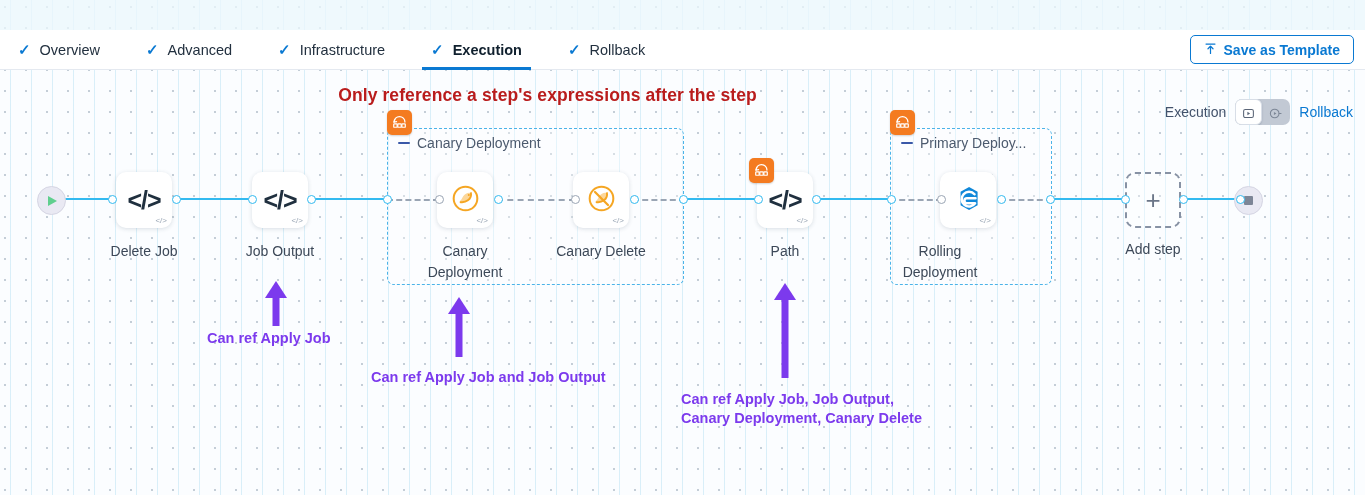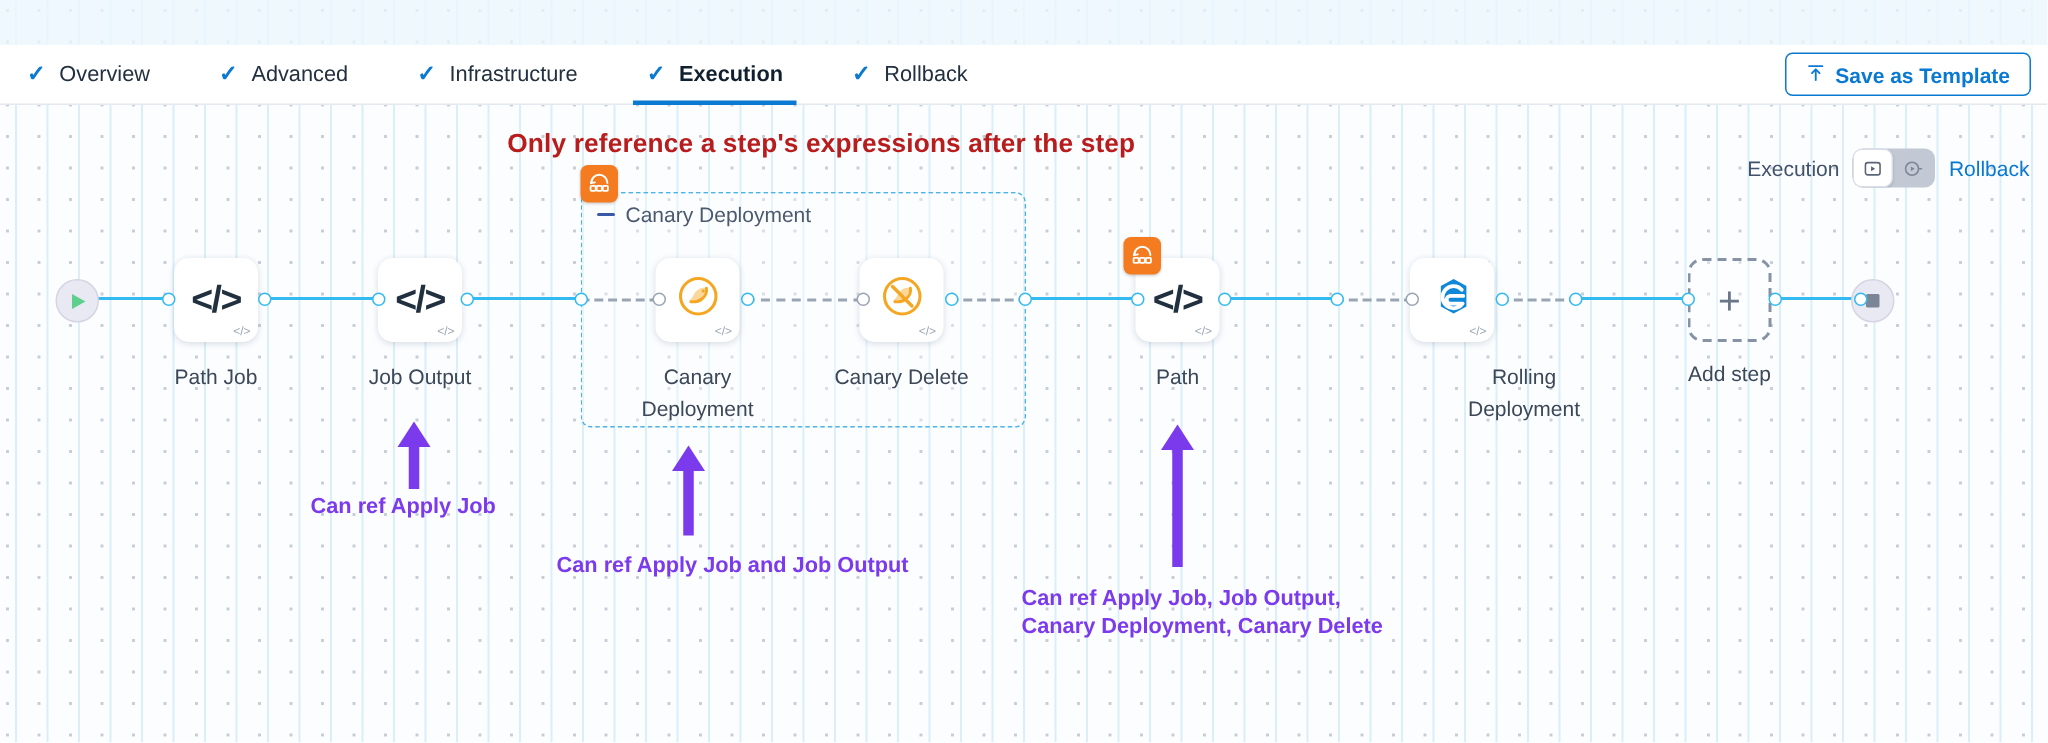--- a/index.html
+++ b/index.html
@@ -206,20 +206,35 @@
         <rect x="8" y="11.6" width="4" height="4" rx=".7" stroke="#fff" stroke-width="1.4"></rect>
         <rect x="12.8" y="11.6" width="4" height="4" rx=".7" stroke="#fff" stroke-width="1.4"></rect>
       </svg>
     </div>
     <div class="group-head">
       <span class="grp-dash"></span>
       <span>Canary Deployment</span>
     </div>
   </div>
 
+  <div class="group" style="left:890px;top:128px;width:160px;height:155px;">
+    <div class="grp-badge">
+      <svg width="17" height="17" viewBox="0 0 20 20" fill="none">
+        <path d="M3.6 9.4a6.4 6.4 0 0112.8 0" stroke="#fff" stroke-width="1.5" stroke-linecap="round"></path>
+        <path d="M4.6 6.4L3.4 9.6l3.2-.6" stroke="#fff" stroke-width="1.4" stroke-linecap="round" stroke-linejoin="round"></path>
+        <rect x="3.2" y="11.6" width="4" height="4" rx=".7" stroke="#fff" stroke-width="1.4"></rect>
+        <rect x="8" y="11.6" width="4" height="4" rx=".7" stroke="#fff" stroke-width="1.4"></rect>
+        <rect x="12.8" y="11.6" width="4" height="4" rx=".7" stroke="#fff" stroke-width="1.4"></rect>
+      </svg>
+    </div>
+    <div class="group-head">
+      <span class="grp-dash"></span>
+      <span>Primary Deploy...</span>
+    </div>
+  </div>
 
   <div class="link" style="left:58px;top:198px;width:56px;"></div>
   <div class="link" style="left:176px;top:198px;width:76px;"></div>
   <div class="link" style="left:311px;top:198px;width:76px;"></div>
   <div class="link dashed" style="left:387px;top:199px;width:52px;"></div>
   <div class="link dashed" style="left:497px;top:199px;width:78px;"></div>
   <div class="link dashed" style="left:633px;top:199px;width:52px;"></div>
   <div class="link" style="left:682px;top:198px;width:76px;"></div>
   <div class="link" style="left:815px;top:198px;width:78px;"></div>
   <div class="link dashed" style="left:890px;top:199px;width:52px;"></div>
@@ -251,21 +266,21 @@
     <span class="play-tri"></span>
   </div>
   <div class="endcap" style="left:1234px;top:186px;">
     <span class="stop-sq"></span>
   </div>
 
   <div class="node" style="left:116px;top:172px;">
     <span class="code-icon">&lt;/&gt;</span>
     <span class="codeglyph">&lt;/&gt;</span>
   </div>
-  <div class="node-label" style="left:84px;top:241px;">Path Job</div>
+  <div class="node-label" style="left:84px;top:241px;">Delete Job</div>
 
   <div class="node" style="left:252px;top:172px;">
     <span class="code-icon">&lt;/&gt;</span>
     <span class="codeglyph">&lt;/&gt;</span>
   </div>
   <div class="node-label" style="left:220px;top:241px;">Job Output</div>
 
   <div class="node" style="left:437px;top:172px;">
     <span>
       <svg width="31" height="31" viewBox="0 0 32 32" fill="none">
@@ -309,21 +324,21 @@
 
   <div class="node" style="left:940px;top:172px;">
     <span>
       <svg width="31" height="31" viewBox="0 0 32 32" fill="none">
         <path d="M16.6 4.2L25.4 9v14l-8.8 4.8L7.8 23V9z" fill="#1088d9"></path>
         <path d="M22.2 11.6a7.6 7.6 0 10.6 9.4h-8.4a2.6 2.6 0 110-5.2h8.8" stroke="#ffffff" stroke-width="2.6" stroke-linecap="round" stroke-linejoin="round" fill="none"></path>
       </svg>
     </span>
     <span class="codeglyph">&lt;/&gt;</span>
   </div>
-  <div class="node-label" style="left:956px;top:241px;">Rolling<br>Deployment</div>
+  <div class="node-label" style="left:880px;top:241px;">Rolling<br>Deployment</div>
 
   <div class="addstep" style="left:1125px;top:172px;">
     <span class="plus">+</span>
   </div>
   <div class="node-label" style="left:1093px;top:239px;">Add step</div>
 
   <div class="arrow" style="left:265px;top:281px;width:22px;height:45px;">
     <span class="head"></span>
     <span class="shaft" style="height:31px;"></span>
   </div>

